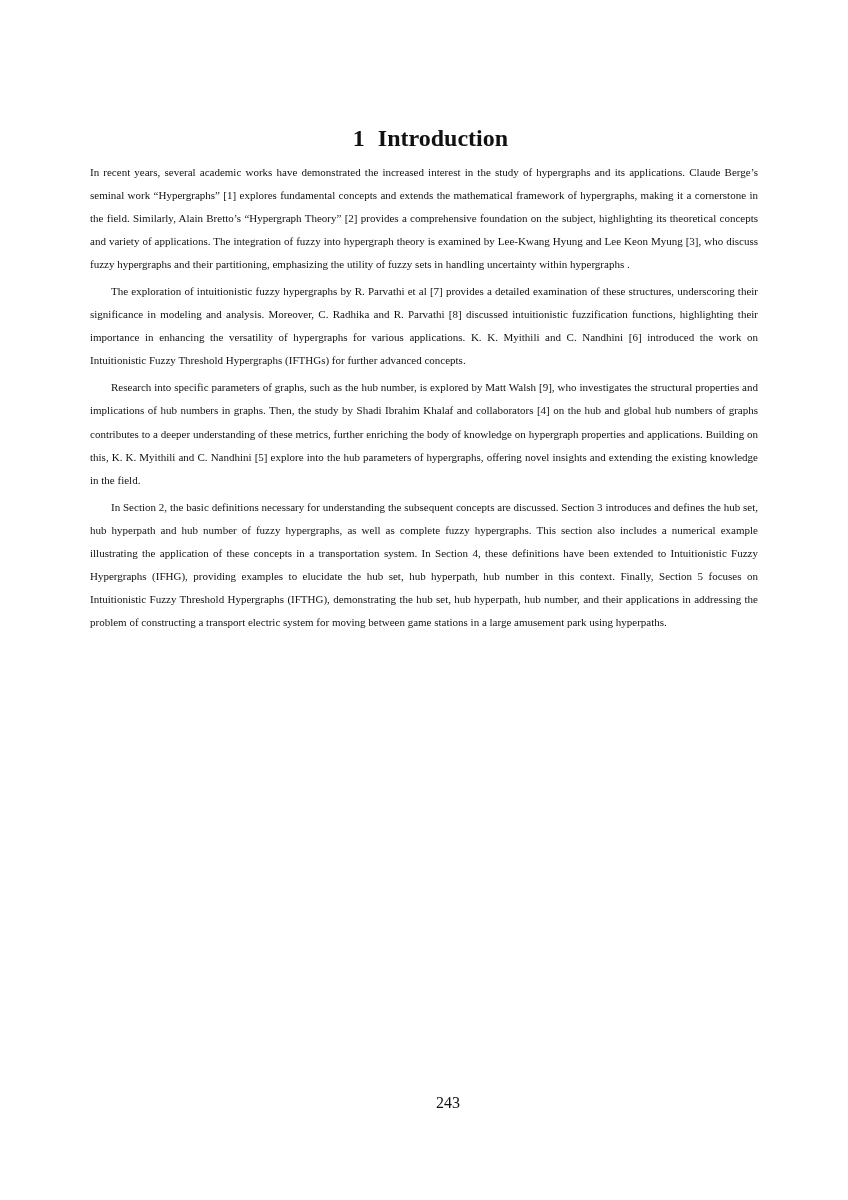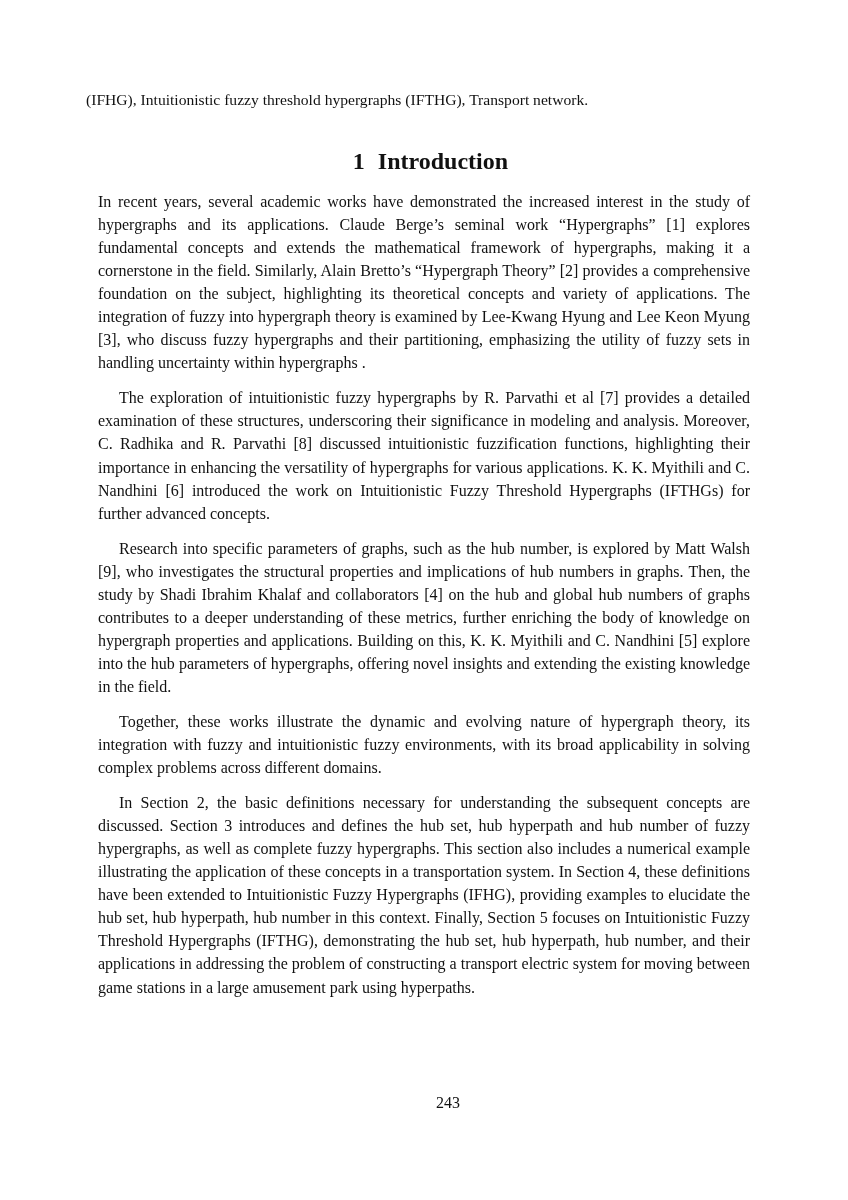--- a/index.html
+++ b/index.html
@@ -39,22 +39,22 @@
       text-align: center;
     }
     .section-heading .num {
       display: inline-block;
       width: 38px;
     }
     .body-text {
       margin-top: 6px;
     }
     .para {
-      margin: 12px;
-      font-size: 16px;
+      margin: 4px;
+      font-size: 11px;
       line-height: 23.05px;
       text-align: justify;
       text-align-last: left;
     }
     .para.indent {
       text-indent: 21px;
     }
     .page-number {
       position: absolute;
       left: 0;
@@ -63,26 +63,24 @@
       text-align: center;
       font-size: 16px;
       line-height: 20px;
       margin-left: 24px;
     }
   </style>
 </head>
 <body>
 
 <div class="page">
-  <p class="line">(IFHG), Intuitionistic fuzzy threshold hypergraphs (IFTHG), Transport network.</p>
 
   <h2 class="section-heading"><span class="num">1</span><span>Introduction</span></h2>
 
   <div class="body-text">
     <p class="para">In recent years, several academic works have demonstrated the increased interest in the study of hypergraphs and its applications.  Claude Berge’s seminal work “Hypergraphs” [1] explores fundamental concepts and extends the mathematical framework of hypergraphs, making it a cornerstone in the field.  Similarly, Alain Bretto’s “Hypergraph Theory” [2] provides a compre­hensive foundation on the subject, highlighting its theoretical concepts and variety of applications. The integration of fuzzy into hypergraph theory is examined by Lee-Kwang Hyung and Lee Keon Myung [3], who discuss fuzzy hypergraphs and their partitioning, emphasizing the utility of fuzzy sets in handling uncertainty within hypergraphs .</p>
     <p class="para indent">The exploration of intuitionistic fuzzy hypergraphs by R. Parvathi et al [7] provides a detailed examination of these structures, underscoring their significance in modeling and analysis. Moreover, C. Radhika and R. Parvathi [8] discussed intuitionistic fuzzification functions, highlighting their importance in enhancing the versatility of hypergraphs for various applications. K. K. Myithili and C. Nandhini [6] introduced the work on Intuitionistic Fuzzy Threshold Hypergraphs (IFTHGs) for further advanced concepts.</p>
     <p class="para indent">Research into specific parameters of graphs, such as the hub number, is explored by Matt Walsh [9], who investigates the structural properties and implications of hub numbers in graphs. Then, the study by Shadi Ibrahim Khalaf and collaborators [4] on the hub and global hub numbers of graphs contributes to a deeper understanding of these metrics, further enriching the body of knowledge on hypergraph properties and applications.  Building on this, K. K. Myithili and C. Nandhini [5] explore into the hub parameters of hypergraphs, offering novel insights and extending the existing knowledge in the field.</p>
-    <p class="para indent">Together, these works illustrate the dynamic and evolving nature of hypergraph theory, its integration with fuzzy and intuitionistic fuzzy environments, with its broad applicability in solving complex problems across different domains.</p>
     <p class="para indent">In Section 2, the basic definitions necessary for understanding the subsequent concepts are discussed. Section 3 introduces and defines the hub set, hub hyperpath and hub number of fuzzy hypergraphs, as well as complete fuzzy hypergraphs.  This section also includes a numerical example illustrating the application of these concepts in a transportation system.  In Section 4, these definitions have been extended to Intuitionistic Fuzzy Hypergraphs (IFHG), providing examples to elucidate the hub set, hub hyperpath, hub number in this context. Finally, Section 5 focuses on Intuitionistic Fuzzy Threshold Hypergraphs (IFTHG), demonstrating the hub set, hub hyperpath, hub number, and their applications in addressing the problem of constructing a transport electric system for moving between game stations in a large amusement park using hyperpaths.</p>
   </div>
 </div>
 
 <div class="page-number">243</div>
 
 </body></html>

